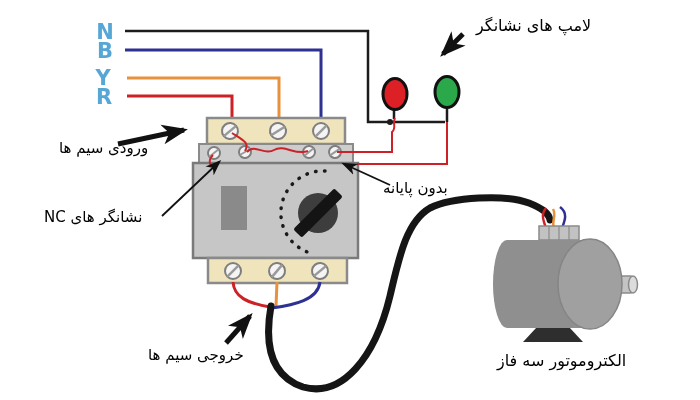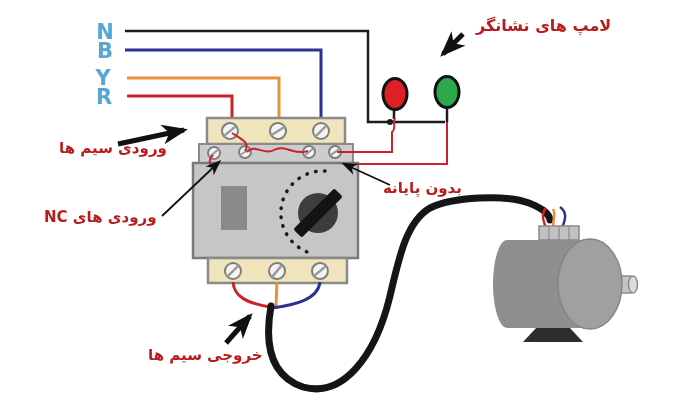--- a/index.html
+++ b/index.html
@@ -1,19 +1,19 @@
 <!DOCTYPE html>
 <html><head>
 <meta charset="utf-8">
 <style>
   html,body{margin:0;padding:0;background:#fff;}
   #canvas{position:relative;width:700px;height:400px;background:#ffffff;overflow:hidden;
           font-family:"DejaVu Sans", sans-serif;}
   #scene{position:absolute;left:0;top:0;}
-  .lbl{position:absolute;color:#b91c1c;font-weight:bold;font-size:15px;white-space:nowrap;
+  .lbl{position:absolute;color:#000000;font-weight:normal;font-size:15px;white-space:nowrap;
        font-family:"DejaVu Sans", sans-serif;}
   .lbl.big{font-size:16px;}
   svg text{font-family:"DejaVu Sans", sans-serif;font-weight:bold;}
 </style>
 </head>
 <body>
 
 <div id="canvas">
 
 <svg id="scene" width="700" height="400" viewBox="0 0 700 400">
@@ -141,16 +141,17 @@
     <path d="M118,144 L184,130" stroke-width="5" marker-end="url(#mh-big)"></path>
     <path d="M463,34 L443,54" stroke-width="5" marker-end="url(#mh-big)"></path>
     <path d="M226,343 L250,316" stroke-width="5" marker-end="url(#mh-big)"></path>
     <path d="M162,216 L219,162" stroke-width="1.8" marker-end="url(#mh-small)"></path>
     <path d="M390,185 L344,164" stroke-width="1.8" marker-end="url(#mh-small)"></path>
   </g>
 </svg>
 
   <div class="lbl big" dir="rtl" style="left:476px;top:16px;">لامپ های نشانگر</div>
   <div class="lbl" dir="rtl" style="left:31px;top:139px;margin-left:28px;">ورودی سیم ها</div>
-  <div class="lbl" dir="rtl" style="left:44px;top:208px;">ورودی های NC</div>
+  <div class="lbl" dir="rtl" style="left:44px;top:208px;">نشانگر های NC</div>
   <div class="lbl" dir="rtl" style="left:383px;top:179px;">بدون پایانه</div>
   <div class="lbl" dir="rtl" style="left:148px;top:346px;">خروجی سیم ها</div>
+  <div class="lbl big" dir="rtl" style="left:497px;top:351px;">الکتروموتور سه فاز</div>
 </div>
 
 </body></html>

